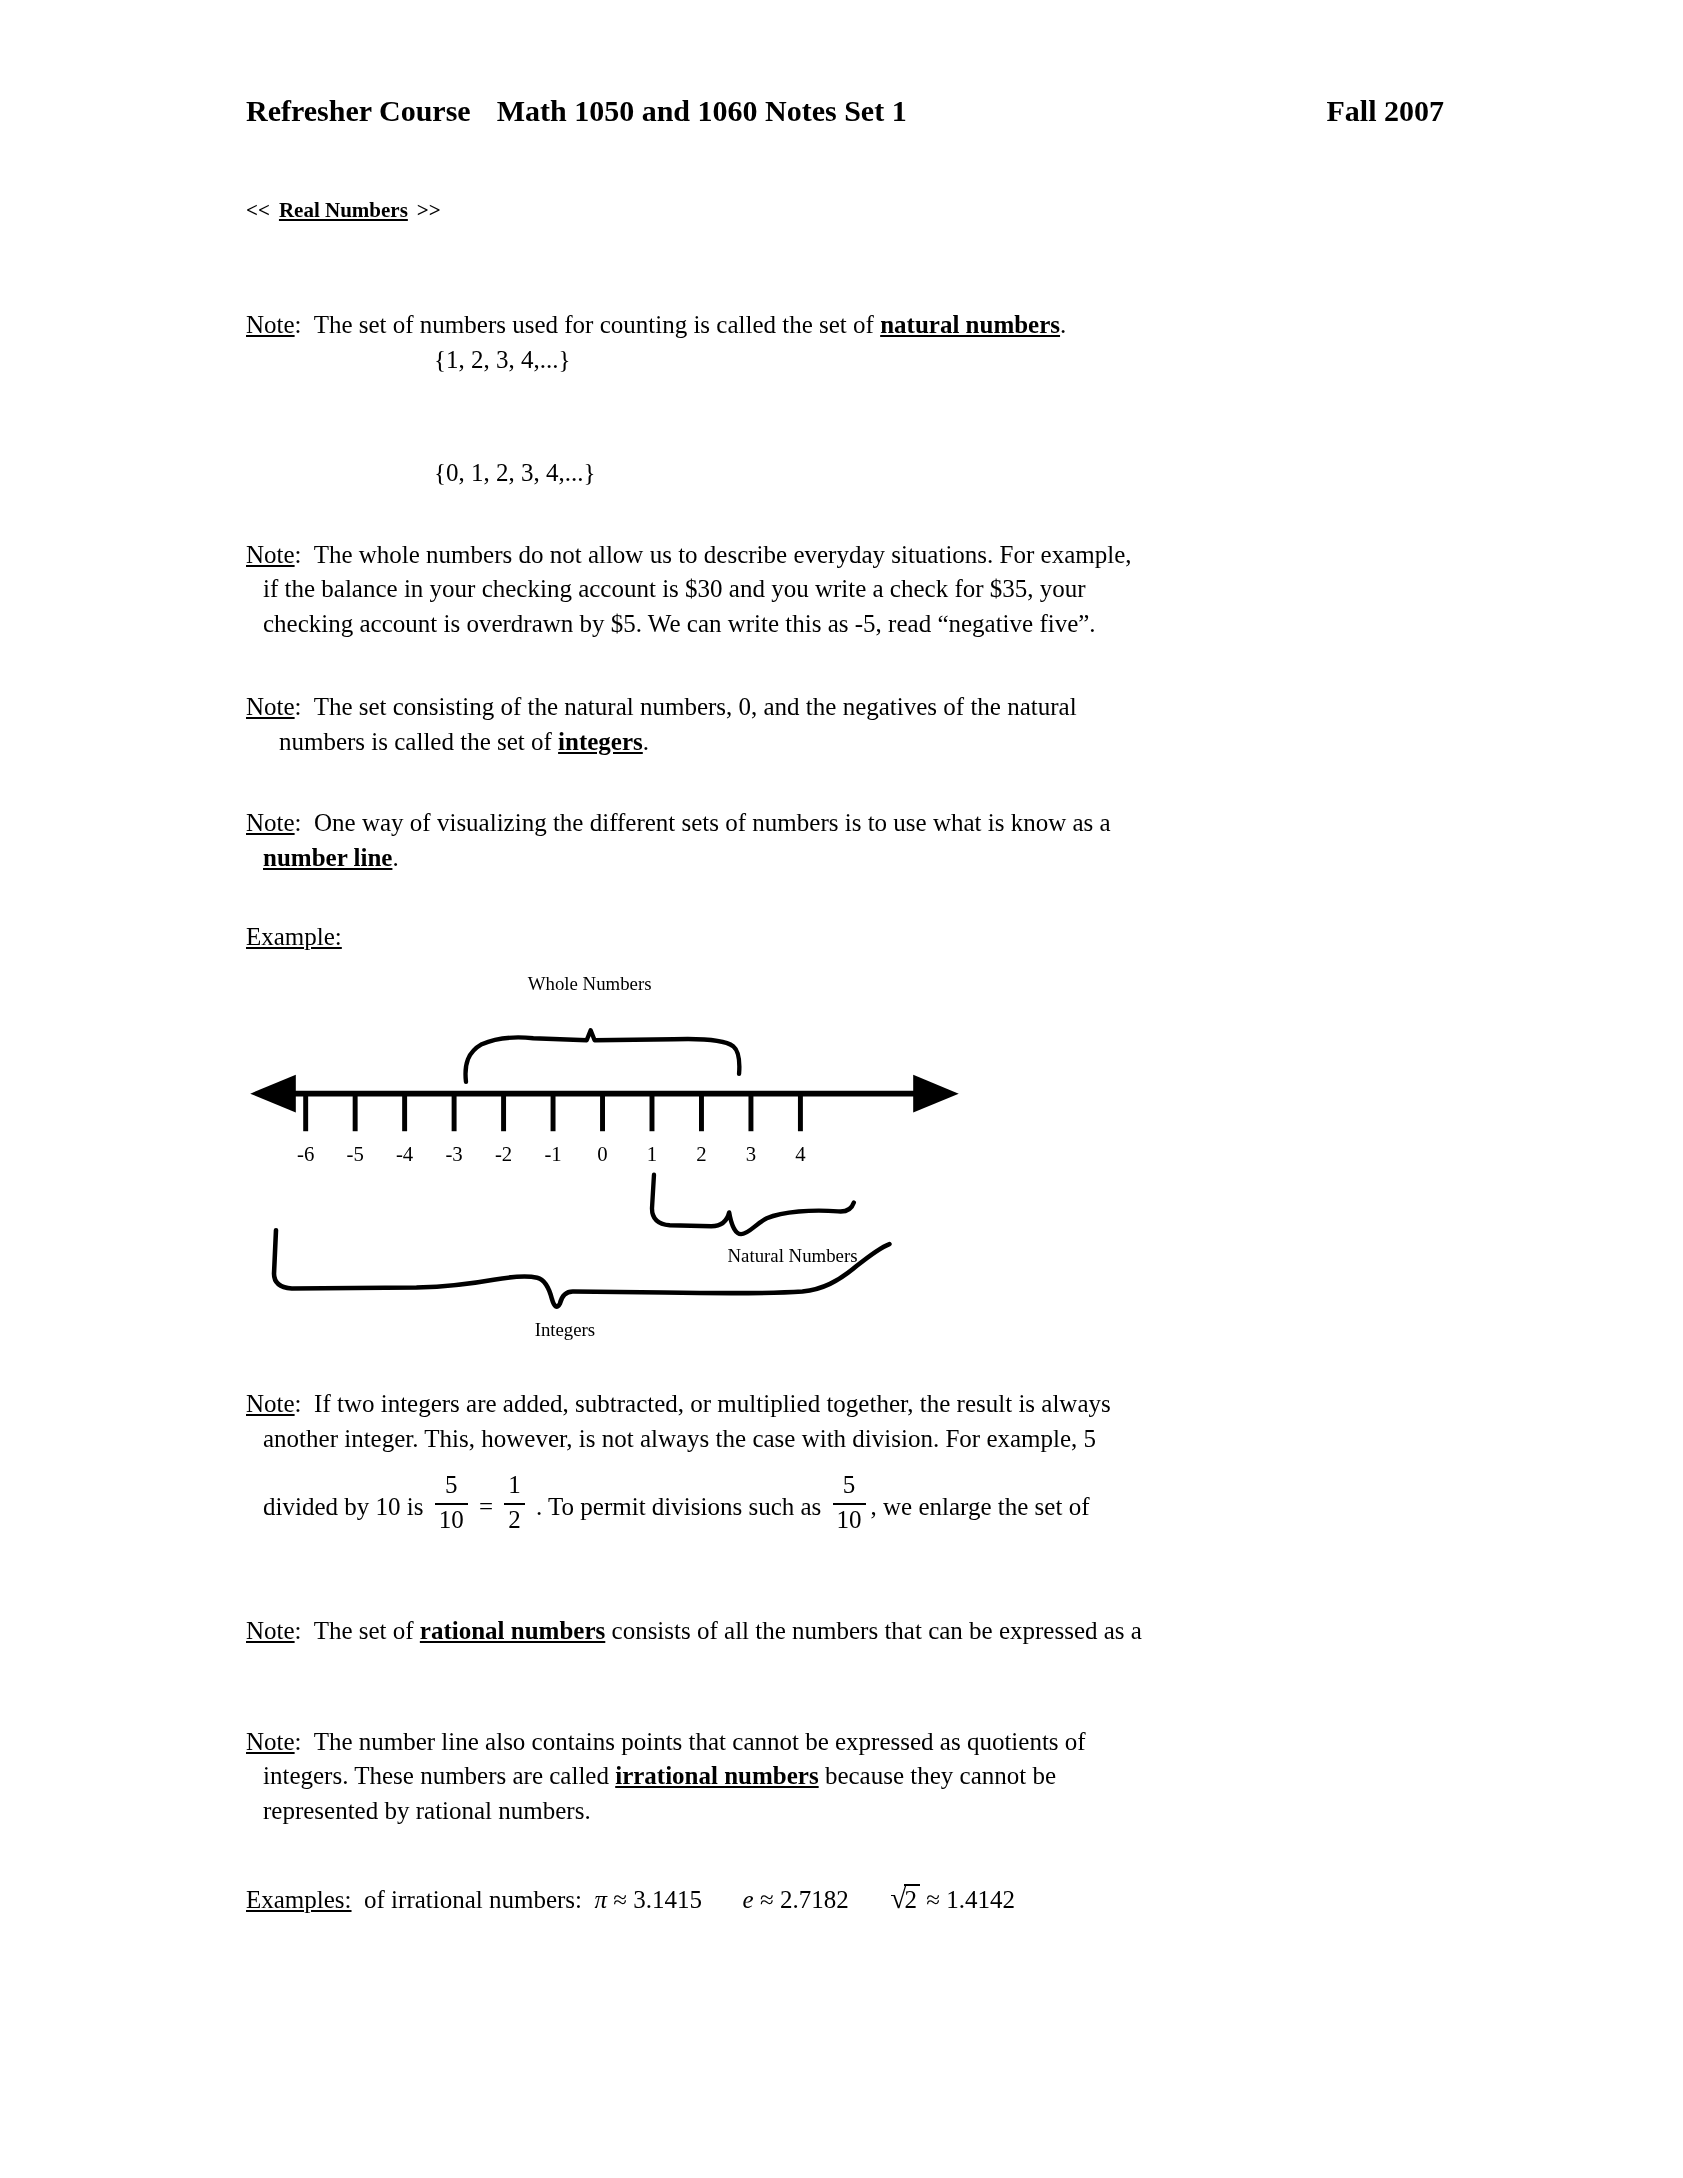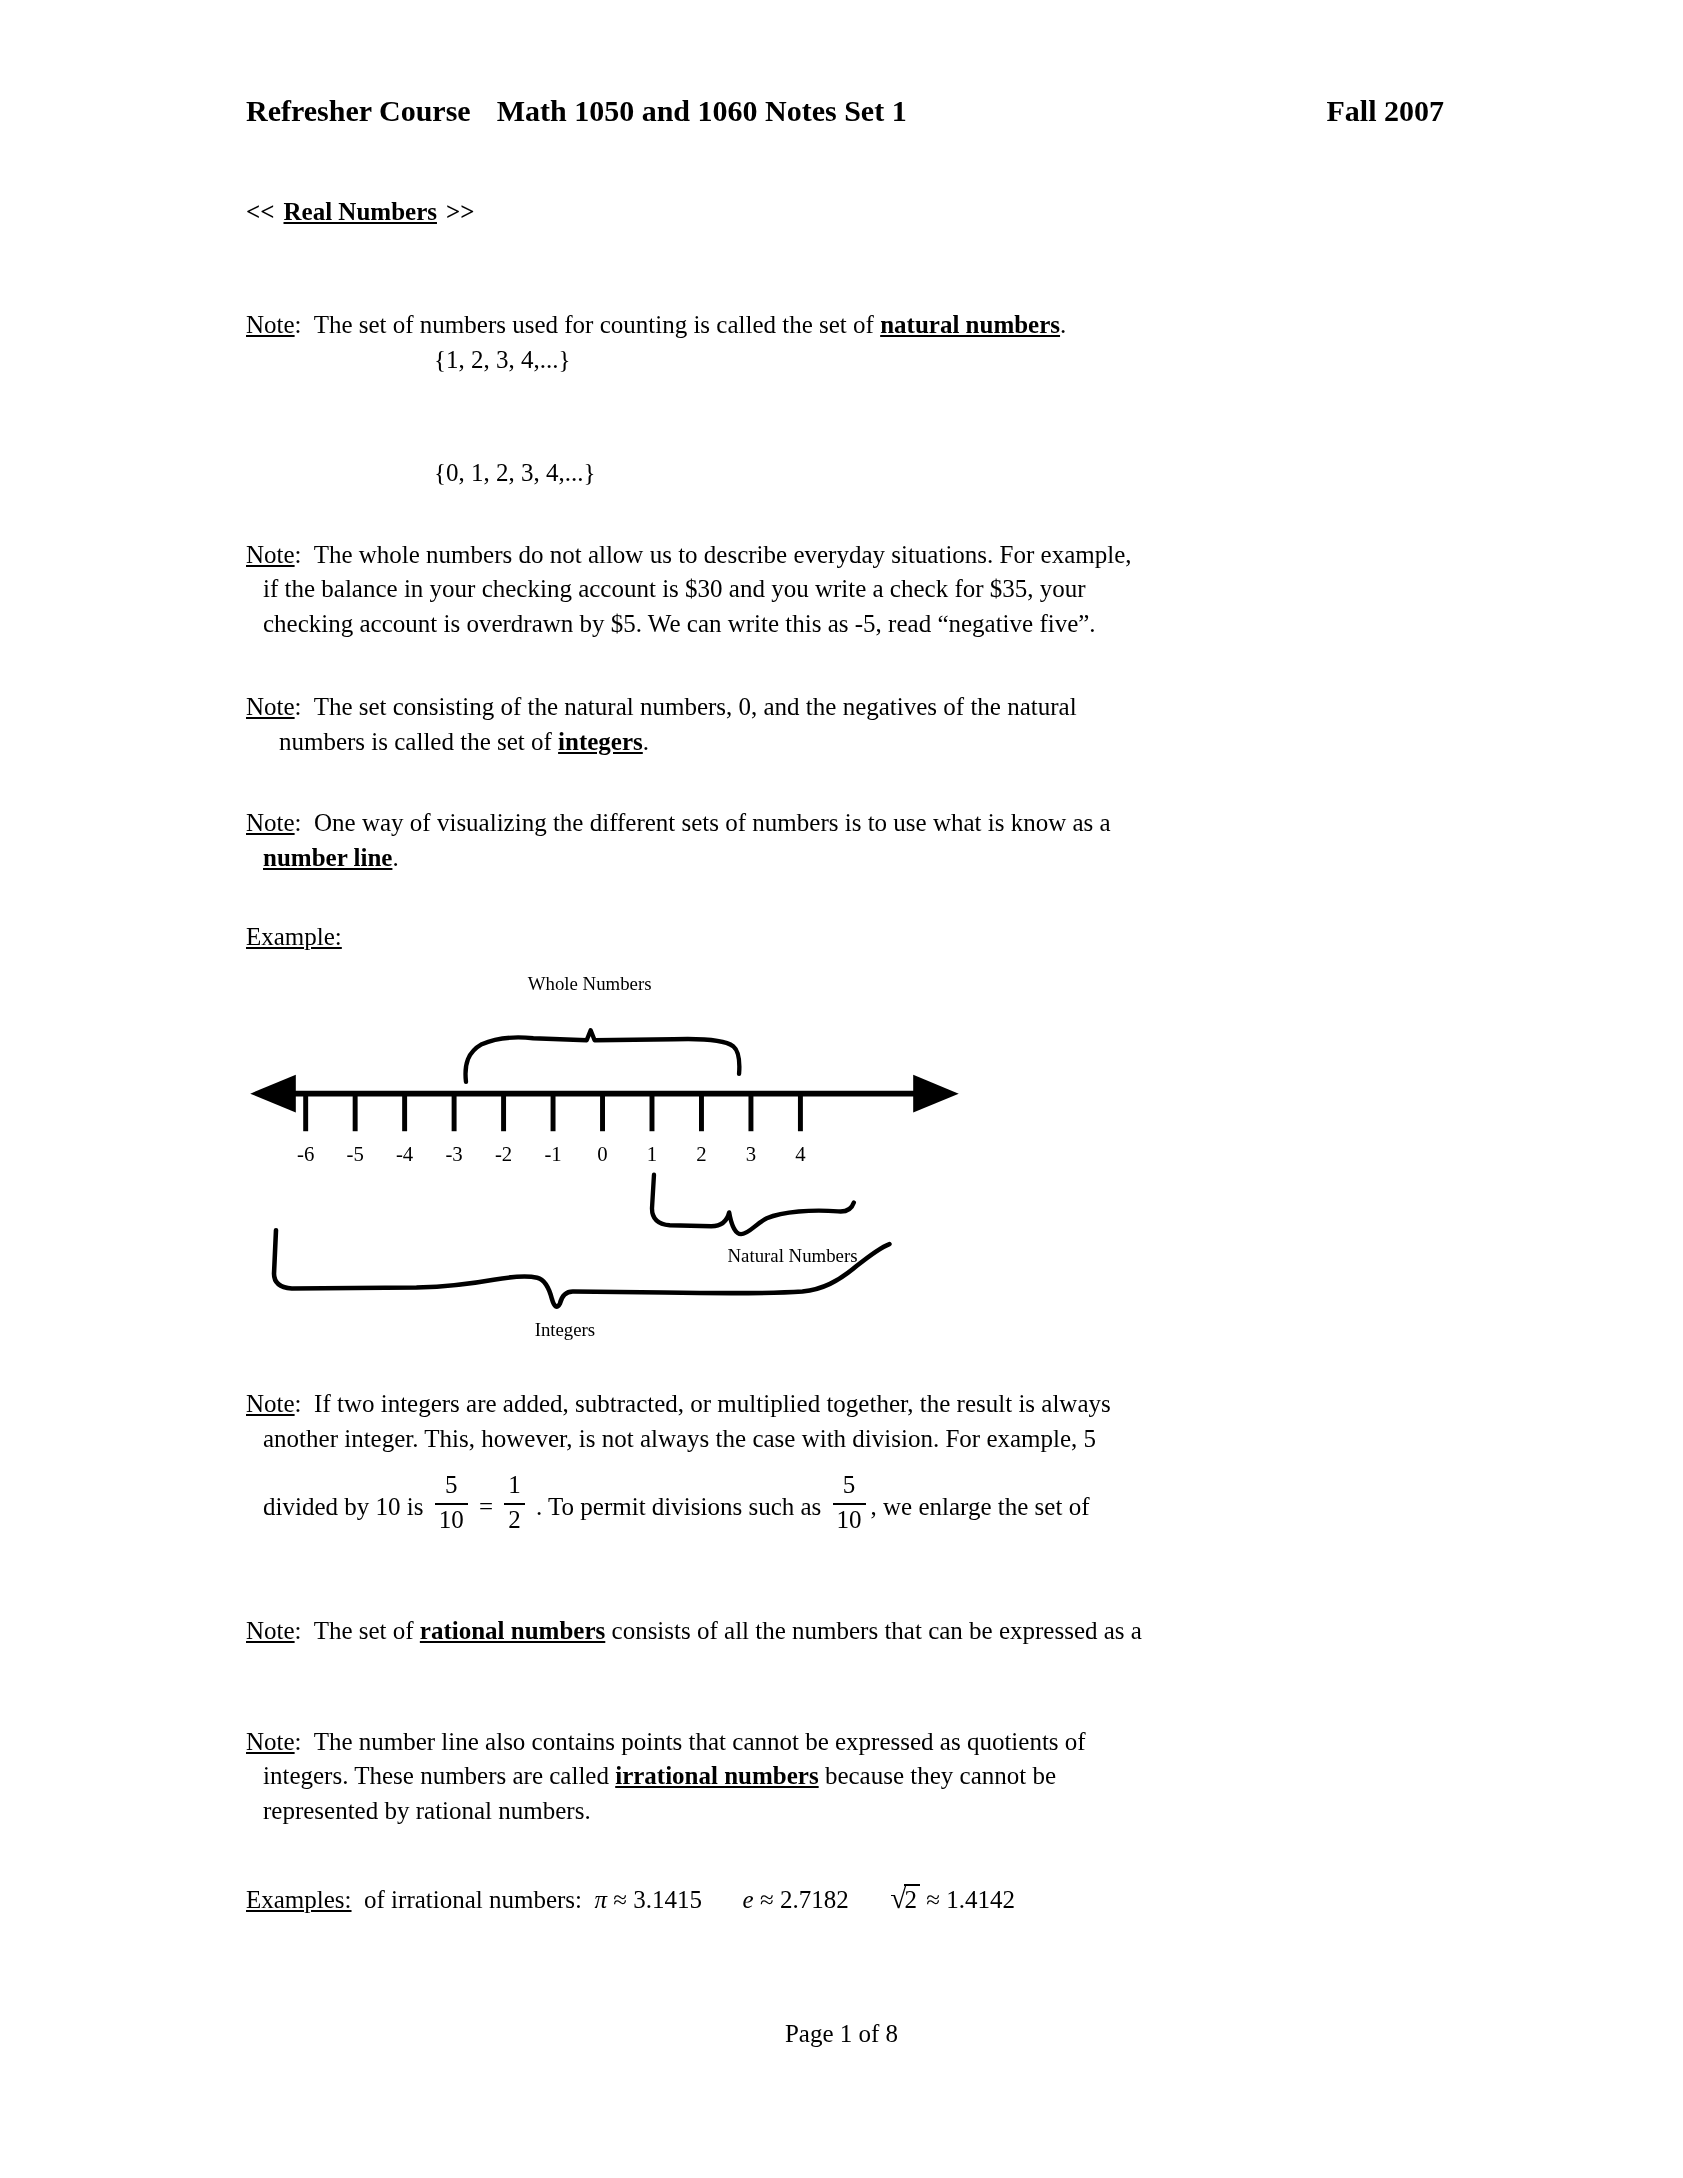--- a/index.html
+++ b/index.html
@@ -39,21 +39,21 @@
   .header .h-right {
     float: right;
   }
 
   
   .sec-title {
     position: absolute;
     left: 246px;
     top: 198px;
     font-weight: bold;
-    font-size: 25px;
+    font-size: 21px;
     white-space: nowrap;
   }
   .sec-title .u { text-decoration: underline; }
   .sec-title .sp { display: inline-block; width: 9px; }
   .lbl { text-decoration: underline; }
   .bu { font-weight: bold; text-decoration: underline; }
 
   
   .ln { position: absolute; white-space: nowrap; font-size: 25px; }
 
@@ -258,18 +258,15 @@
   <div class="ln" style="left:246px; top:1881px;">
     <span class="lbl">Examples:</span>&nbsp;
     <span>of irrational numbers:</span>&nbsp;
     <span class="mathit">π</span>&nbsp;<span>≈ 3.1415</span>
     <span style="display:inline-block;width:28px;"></span>
     <span class="mathit">e</span>&nbsp;<span>≈ 2.7182</span>
     <span style="display:inline-block;width:26px;"></span>
     <span class="radical"><span class="rsign">√</span><span class="rbody">2</span></span>&nbsp;<span>≈ 1.4142</span>
   </div>
 
-  <div class="footer">
-    <span>Page 1 of 8</span>
-  </div>
 
 </div>
 
 
 </body></html>

